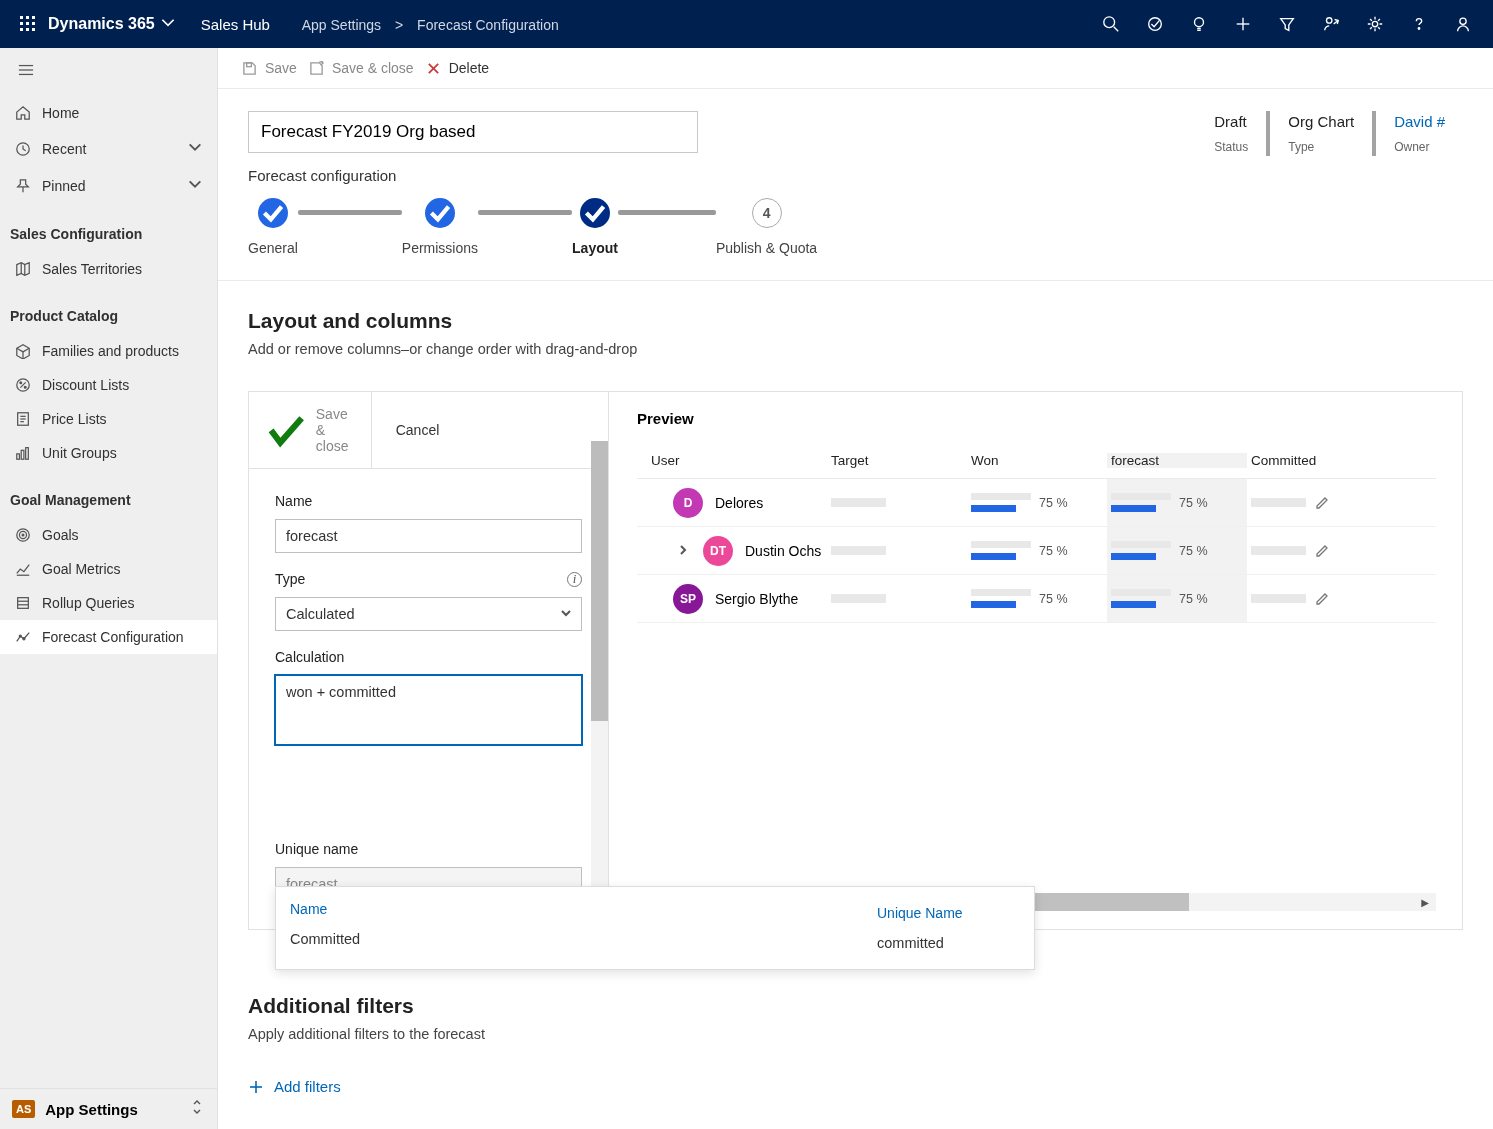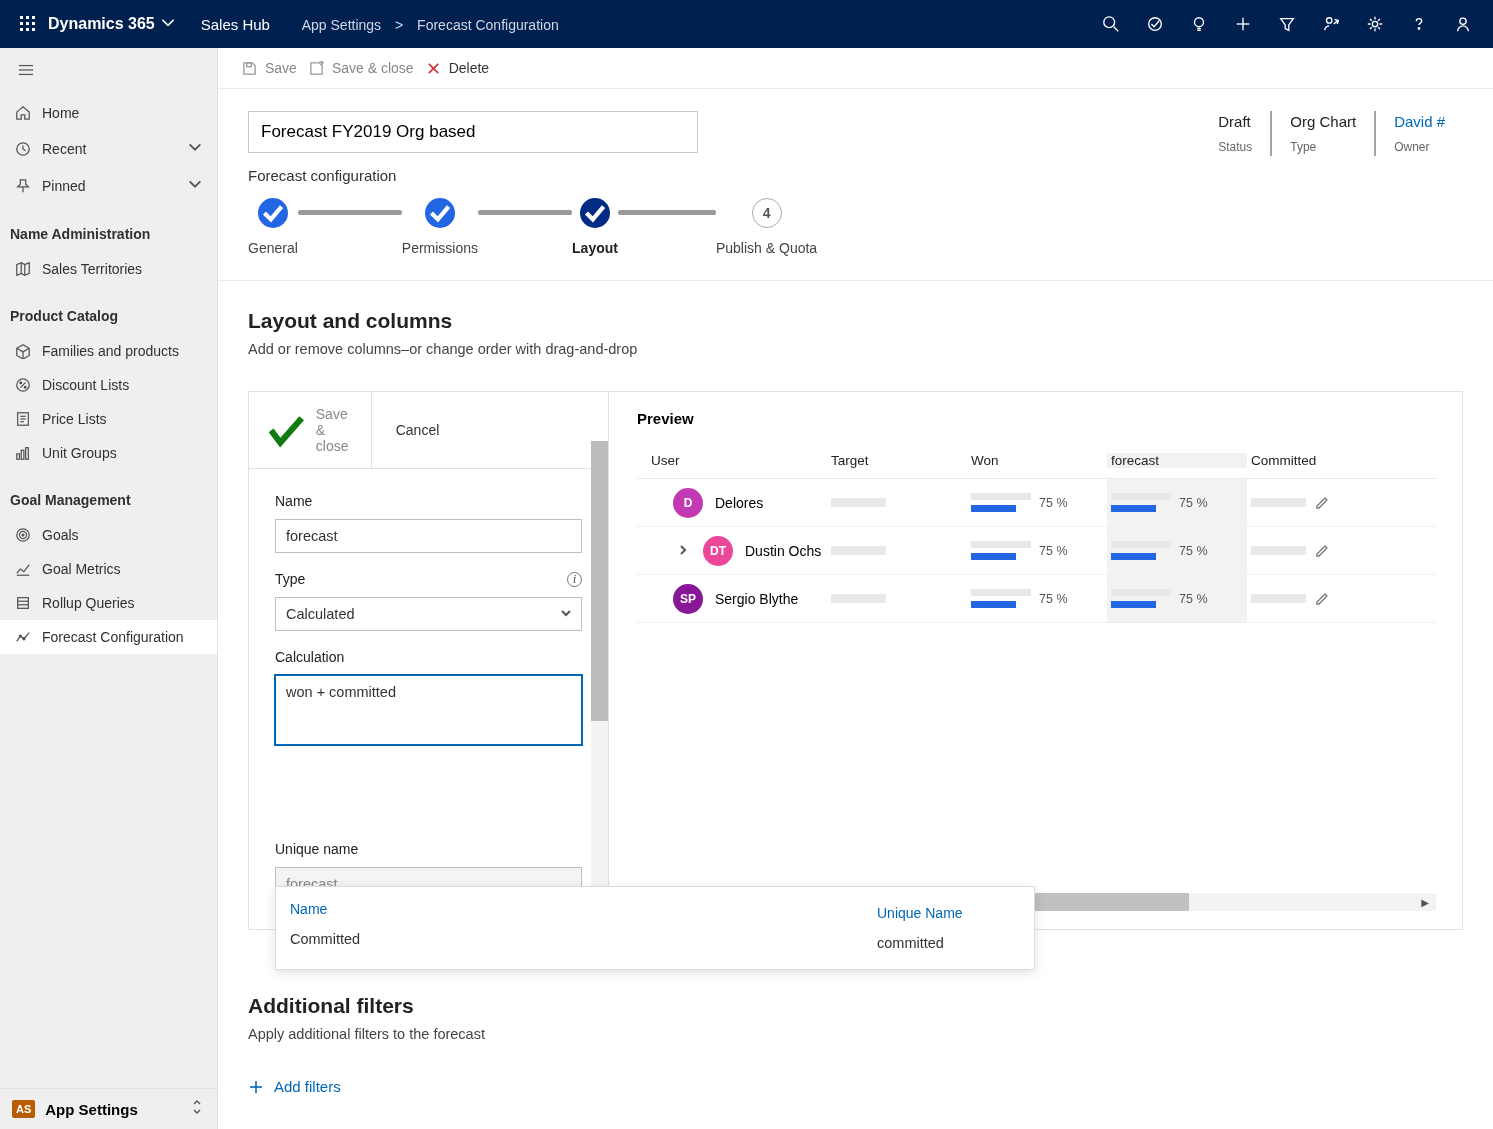--- a/index.html
+++ b/index.html
@@ -38,21 +38,21 @@
 
 .main { flex: 1; overflow: auto; background: #fff; }
 .cmdbar { border-bottom: 1px solid #eaeaea; padding: 12px 24px; display: flex; gap: 12px; }
 .cmdbar .cmd { display: flex; align-items: center; gap: 8px; font-size: 14px; color: #888; cursor: pointer; }
 .cmdbar .cmd.del { color: #333; }
 .cmdbar svg { width: 15px; height: 15px; }
 
 .hdr-row { display: flex; align-items: flex-start; padding: 22px 30px 0 30px; }
 .hdr-row .title-input { border: 1px solid #c8c8c8; font-size: 17px; padding: 10px 12px; width: 450px; background: #fff; }
 .hdr-row .meta { margin-left: auto; display: flex; }
-.hdr-row .meta-cell { border-left: 2px solid #a3a3a3; padding: 2px 18px; }
+.hdr-row .meta-cell { border-left: 4px solid #a3a3a3; padding: 2px 18px; }
 .hdr-row .meta-cell:first-child { border-left: none; }
 .hdr-row .meta-cell .v { font-size: 15px; color: #222; }
 .hdr-row .meta-cell .v.link { color: #0067b8; }
 .hdr-row .meta-cell .l { font-size: 12px; color: #666; margin-top: 10px; }
 
 .subhdr { padding: 14px 30px 6px 30px; font-size: 15px; color: #333; }
 
 
 .stepper { display: flex; align-items: flex-start; padding: 8px 30px 24px 30px; border-bottom: 1px solid #eaeaea; }
 .step { display: flex; flex-direction: column; align-items: center; position: relative; }
@@ -262,21 +262,21 @@
             <path d="M6 2l6 0 0 5 3 3-12 0 3-3z"></path>
             <line x1="9" y1="10" x2="9" y2="16"></line>
           </svg>
         </span>
       <span>Pinned</span>
       <span class="chev"><svg class="chev-svg" viewBox="0 0 12 12">
             <polyline points="2,4 6,8 10,4"></polyline>
           </svg></span>
     </div>
 
-    <div class="section-title">Name Administration</div>
+    <div class="section-title">Sales Configuration</div>
     <div class="nav-item">
       <span class="ic">
           <svg viewBox="0 0 18 18">
             <path d="M2 4l5-2 4 2 5-2v12l-5 2-4-2-5 2z"></path>
             <line x1="7" y1="2" x2="7" y2="14"></line>
             <line x1="11" y1="4" x2="11" y2="16"></line>
           </svg>
         </span>
       <span>Sales Territories</span>
     </div>

